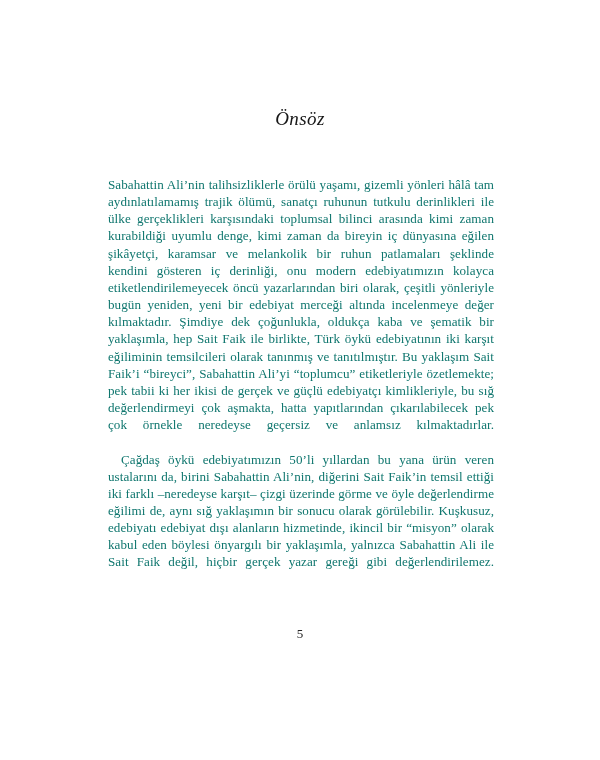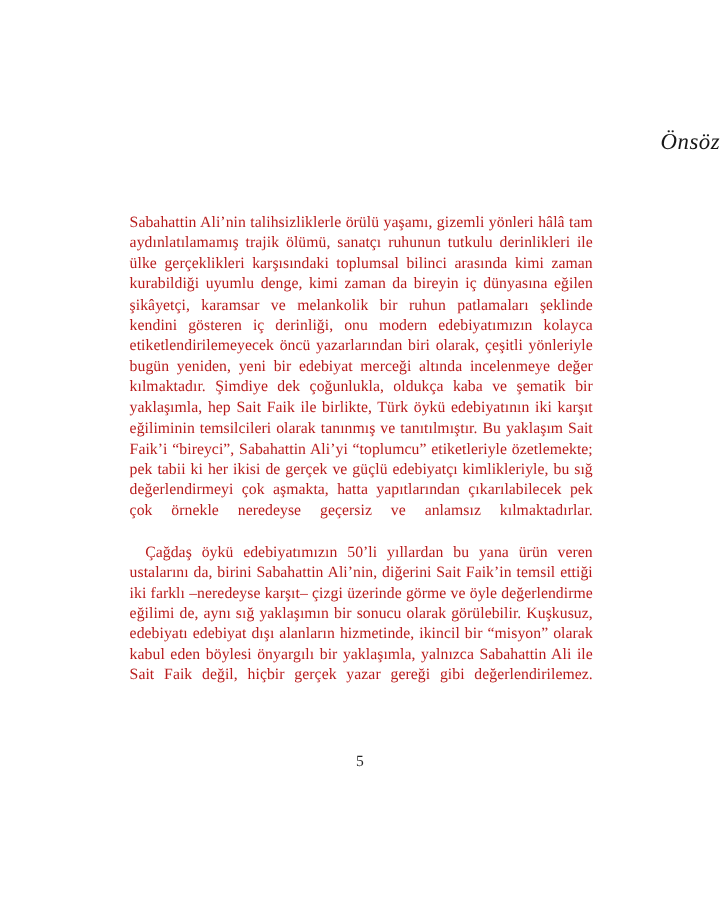--- a/index.html
+++ b/index.html
@@ -22,21 +22,21 @@
     overflow: hidden;
     margin: 0 auto;
   }
 
   
   .page-title {
     position: absolute;
     left: 0;
     top: 108px;
     width: 600px;
-    text-align: right;
+    text-align: center;
     font-style: italic;
     font-size: 19px;
     line-height: 22px;
     letter-spacing: 0.4px;
     color: #171717;
   }
 
   
   .text-block {
     position: absolute;
@@ -44,21 +44,21 @@
     top: 176px;
     width: 386px;
   }
 
   .para {
     margin: 0;
     font-size: 13.1px;
     line-height: 17.15px;
     text-align: justify;
     text-justify: inter-word;
-    color: #b91c1c;
+    color: #0f766e;
     letter-spacing: 0.05px;
     word-spacing: 0.1px;
     hyphens: manual;
   }
 
   .para.indent {
     text-indent: 13px;
   }
 
   

